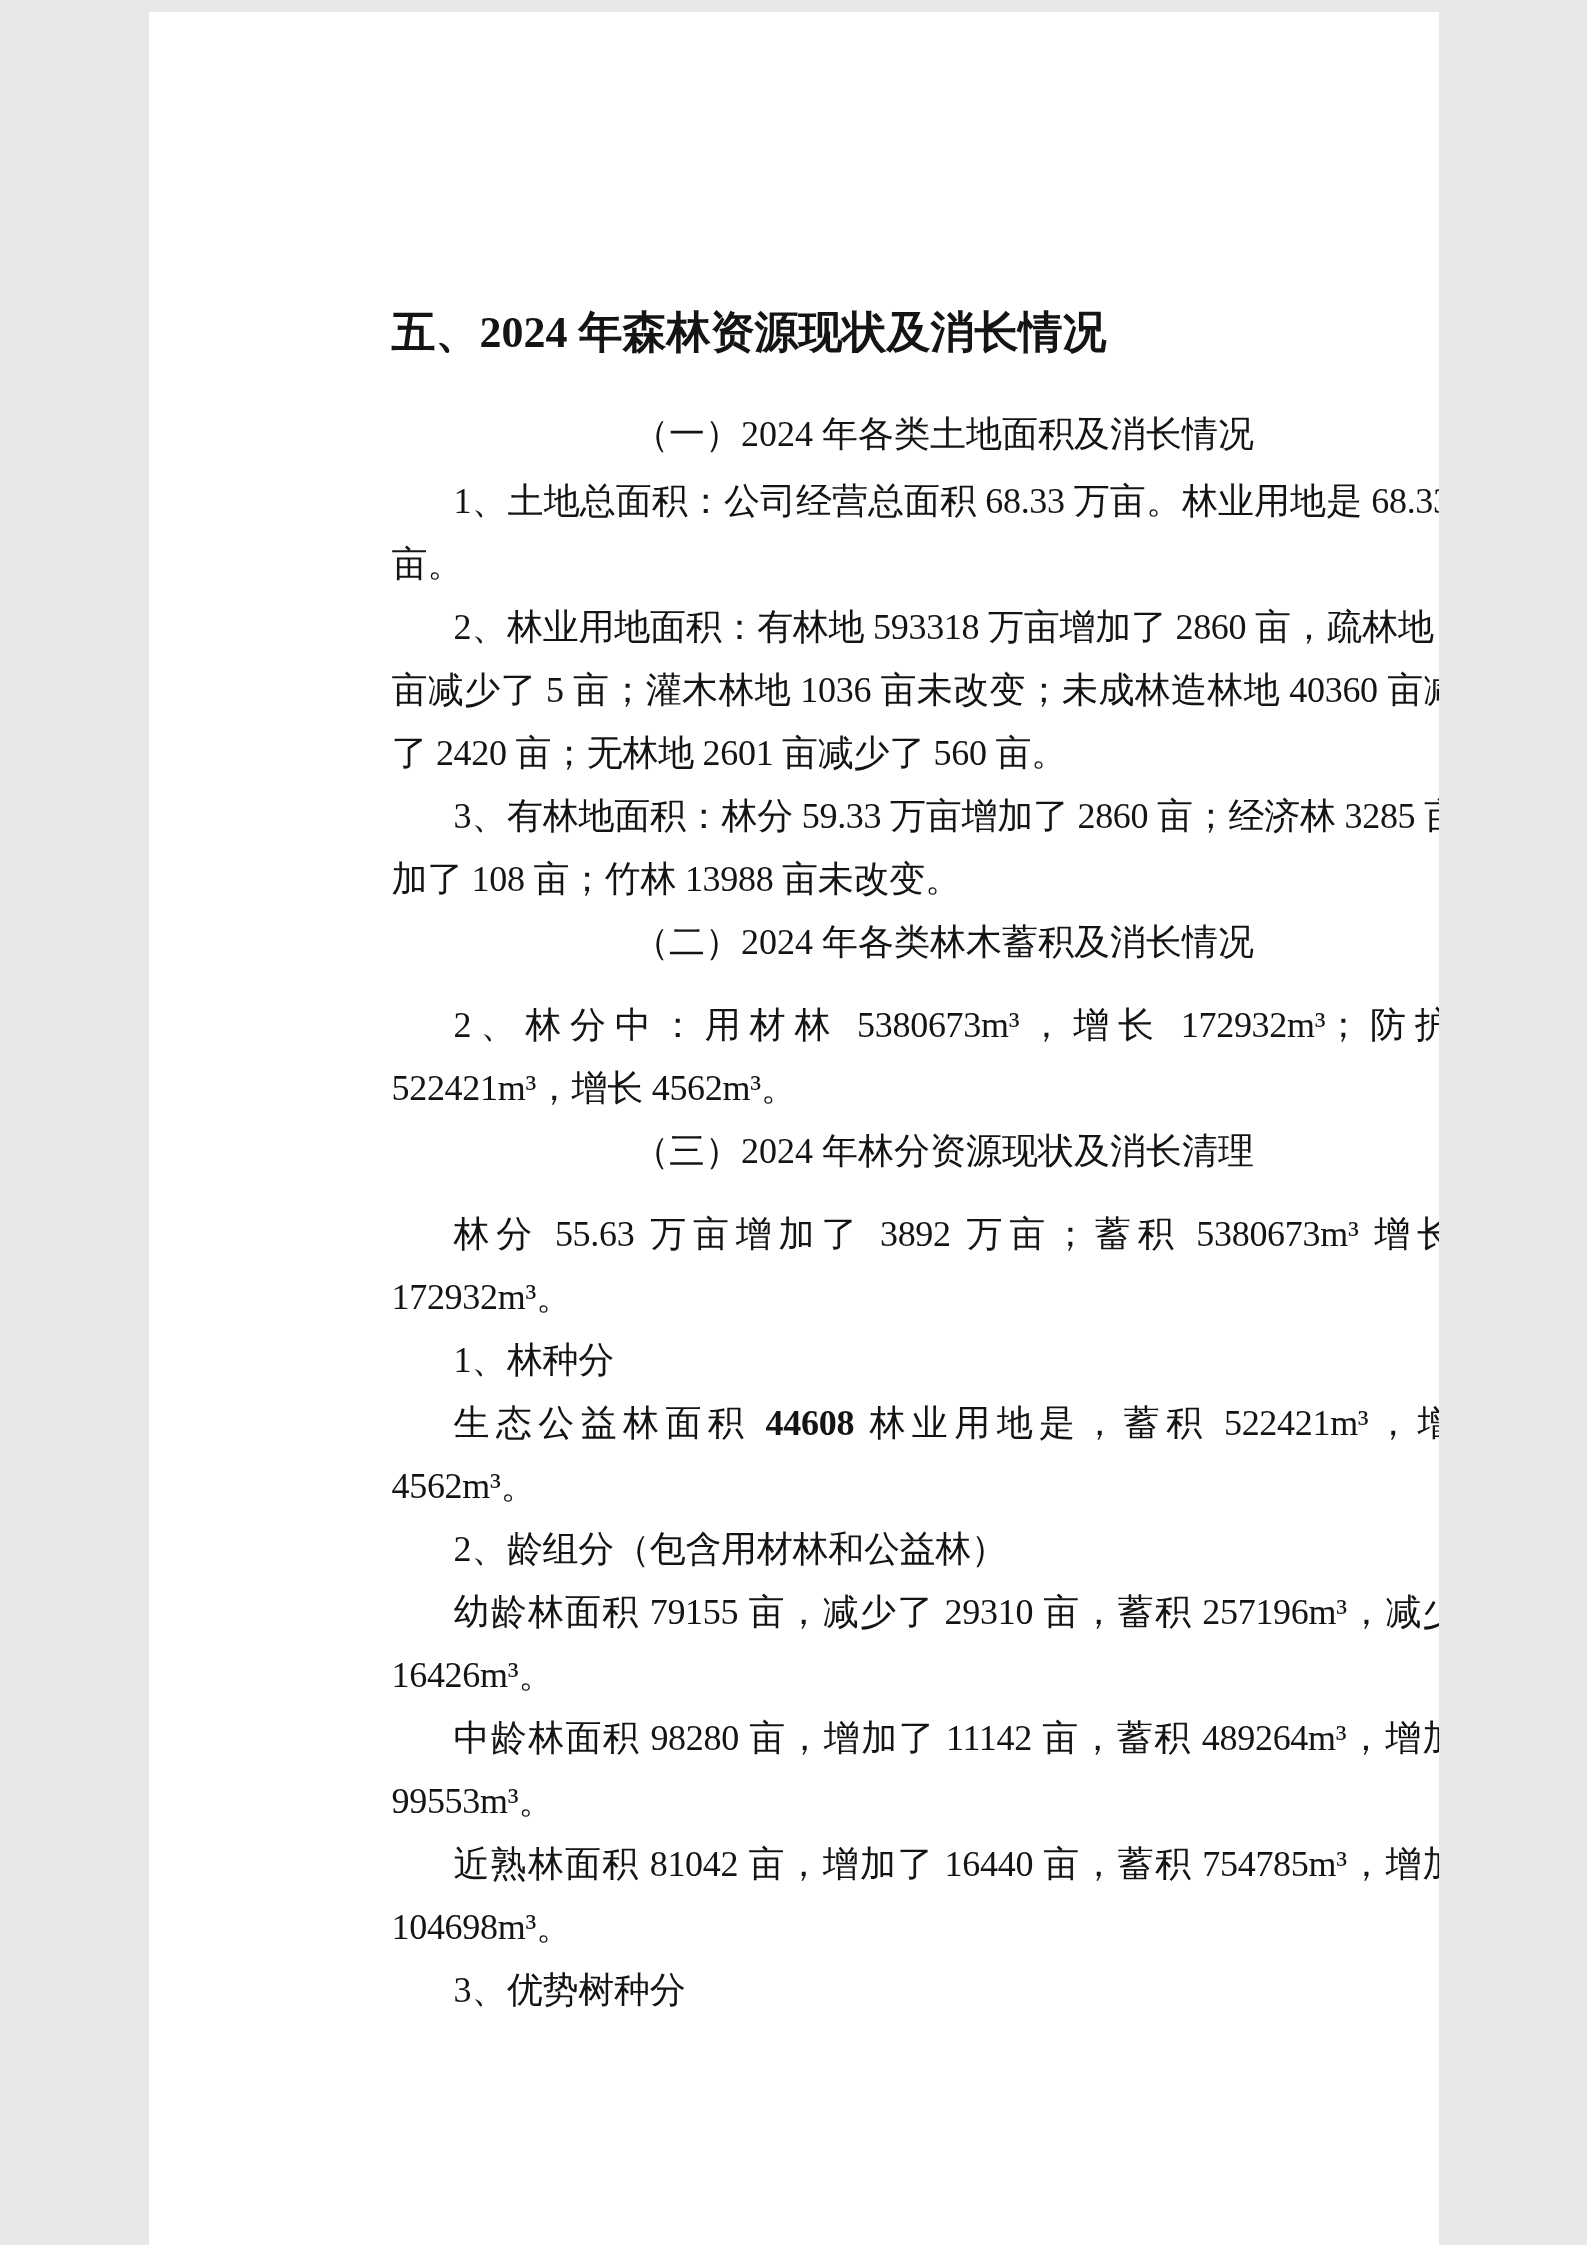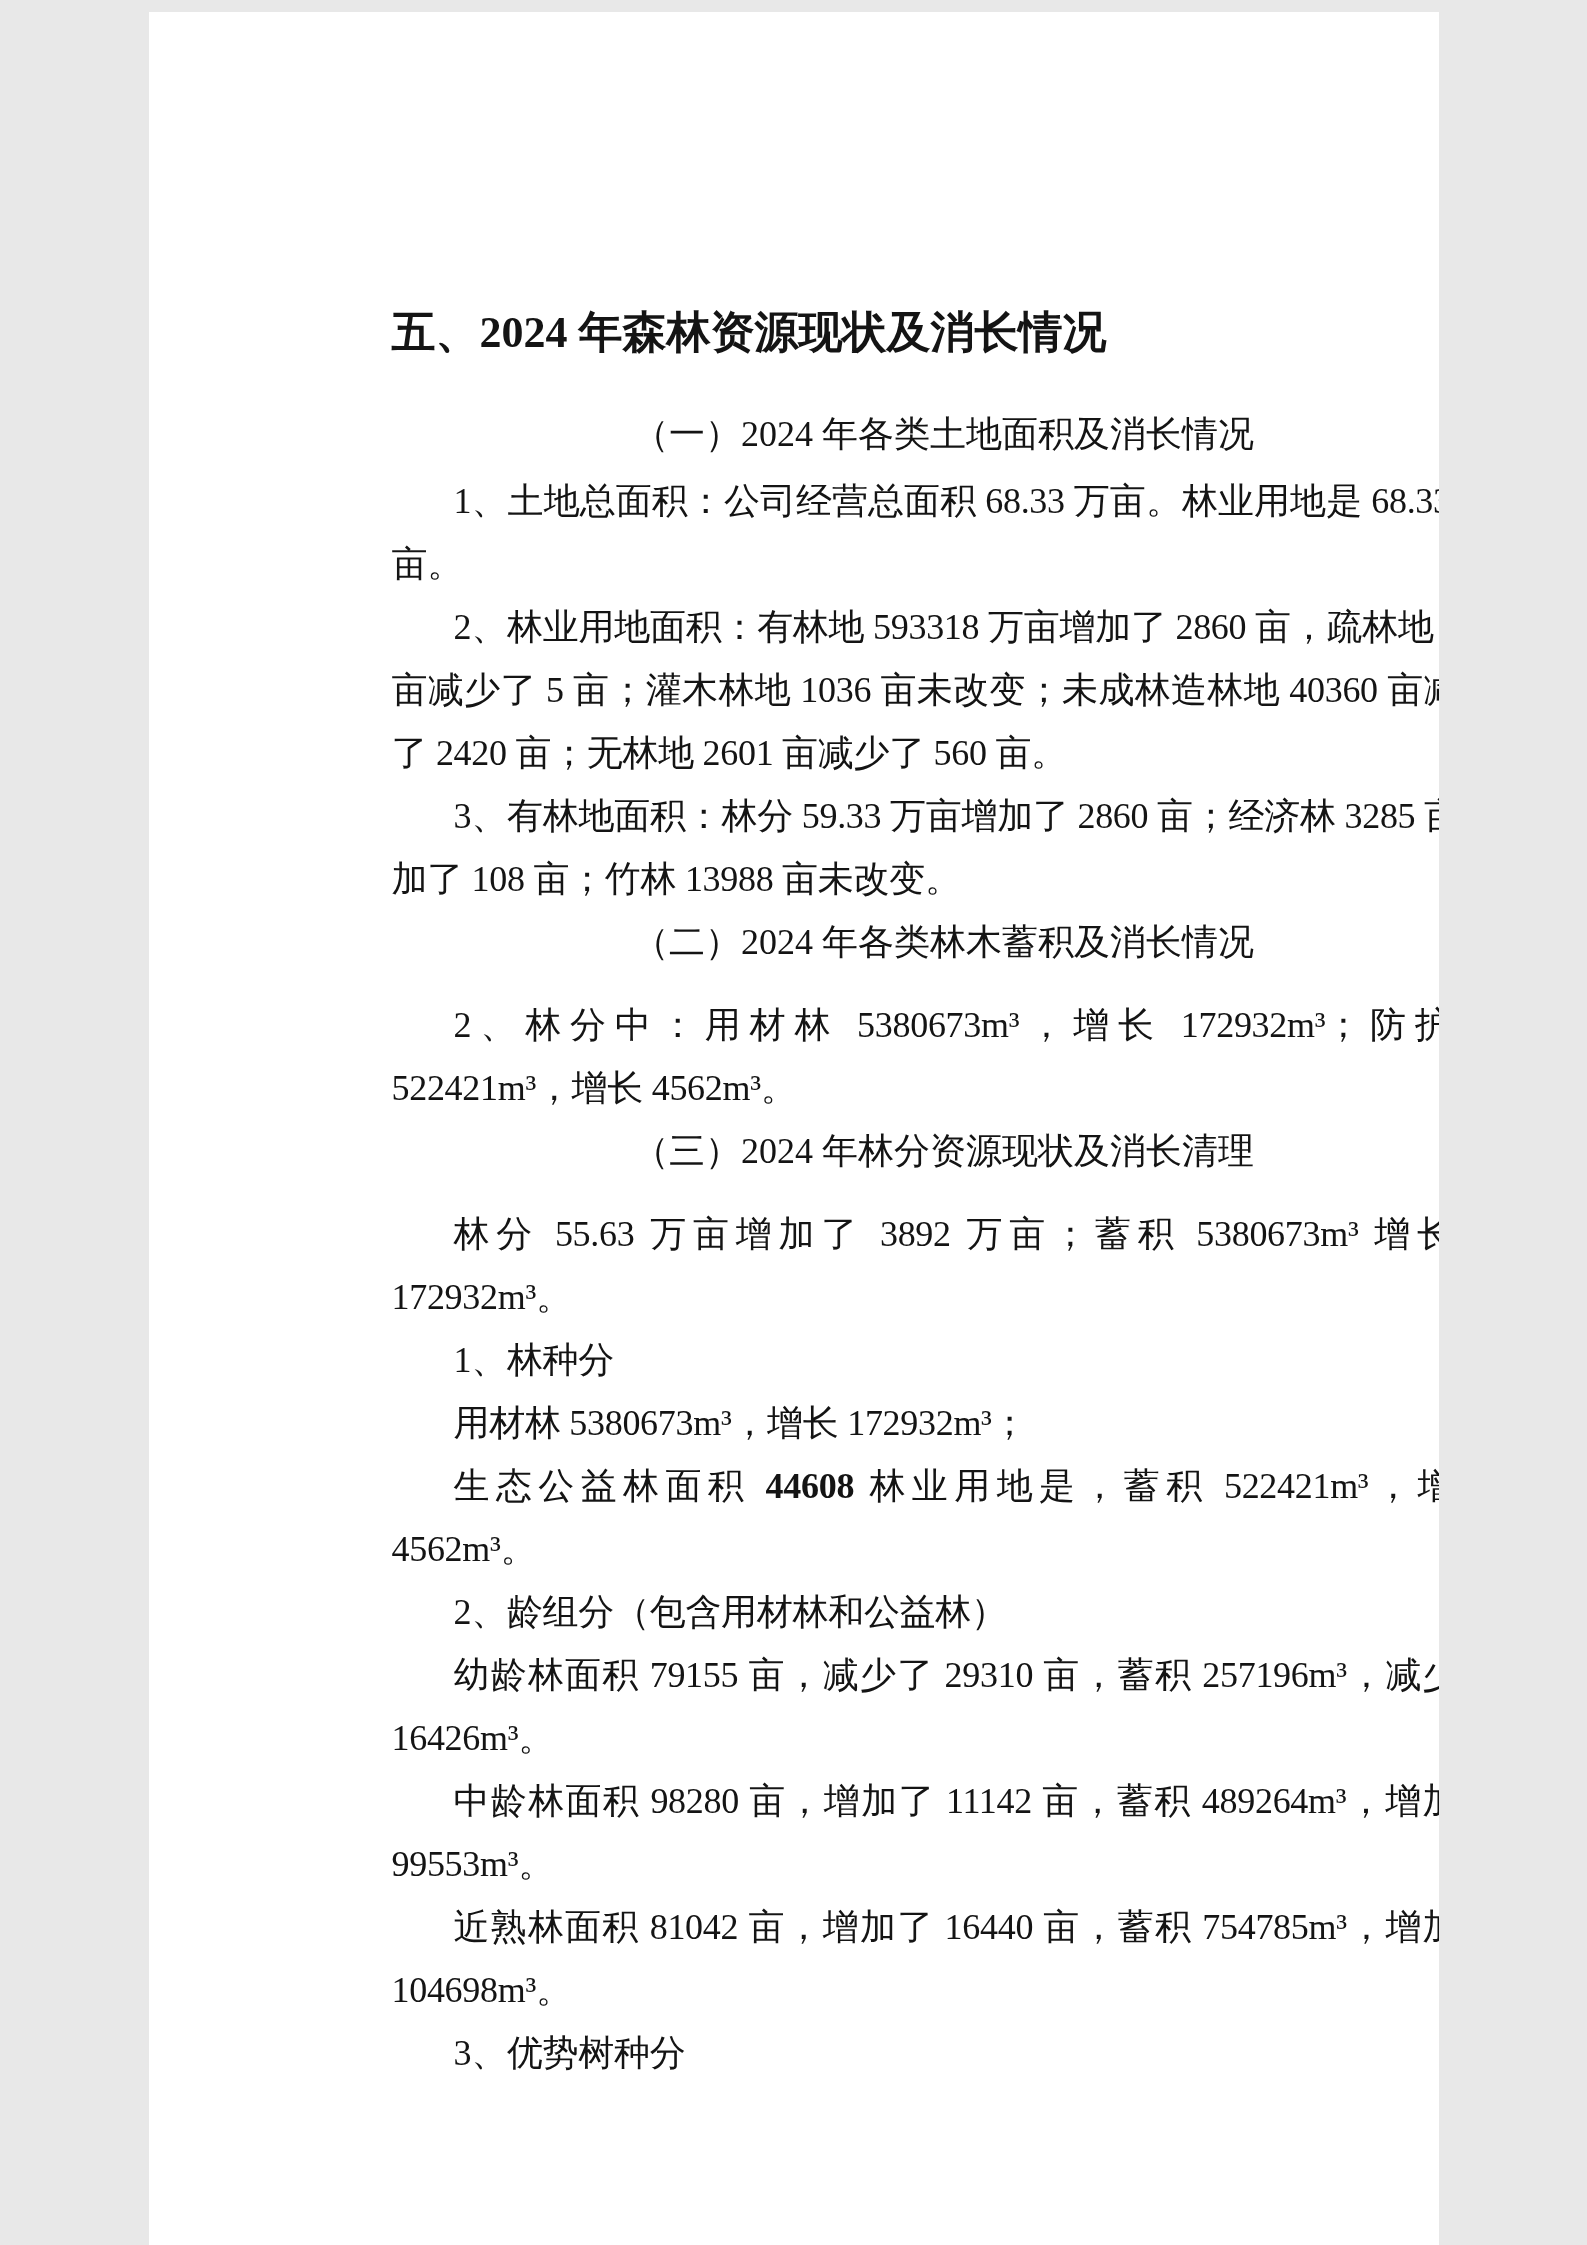--- a/index.html
+++ b/index.html
@@ -70,21 +70,20 @@
     <p class="para">1、土地总面积：公司经营总面积 68.33 万亩。林业用地是 68.33 万亩。</p>
     <p class="para">2、林业用地面积：有林地 593318 万亩增加了 2860 亩，疏林地 131 亩减少了 5 亩；灌木林地 1036 亩未改变；未成林造林地 40360 亩减少了 2420 亩；无林地 2601 亩减少了 560 亩。</p>
     <p class="para">3、有林地面积：林分 59.33 万亩增加了 2860 亩；经济林 3285 亩增加了 108 亩；竹林 13988 亩未改变。</p>
 
     <p class="sec-head gap-after">（二）2024 年各类林木蓄积及消长情况</p>
     <p class="para">2、林分中：用材林 5380673m³，增长 172932m³；防护林 522421m³，增长 4562m³。</p>
 
     <p class="sec-head gap-after">（三）2024 年林分资源现状及消长清理</p>
     <p class="para">林分 55.63 万亩增加了 3892 万亩；蓄积 5380673m³ 增长了 172932m³。</p>
     <p class="para">1、林种分</p>
-    <p class="para">用材林 5380673m³，增长 172932m³；</p>
     <p class="para"><span>生态公益林面积 </span><span class="b">44608</span><span> 林业用地是，蓄积 522421m³，增长 4562m³。</span></p>
     <p class="para">2、龄组分（包含用材林和公益林）</p>
     <p class="para">幼龄林面积 79155 亩，减少了 29310 亩，蓄积 257196m³，减少了 16426m³。</p>
     <p class="para">中龄林面积 98280 亩，增加了 11142 亩，蓄积 489264m³，增加了 99553m³。</p>
     <p class="para">近熟林面积 81042 亩，增加了 16440 亩，蓄积 754785m³，增加了 104698m³。</p>
     <p class="para">3、优势树种分</p>
 
   </div>
 
   <div class="logo">

